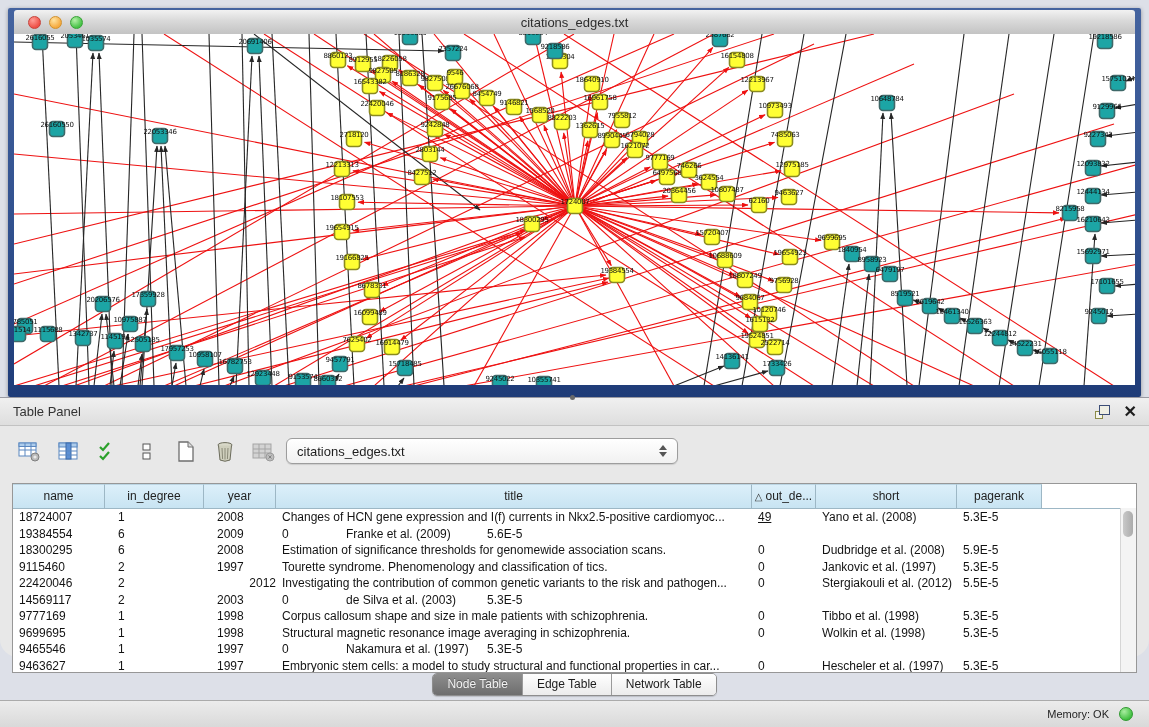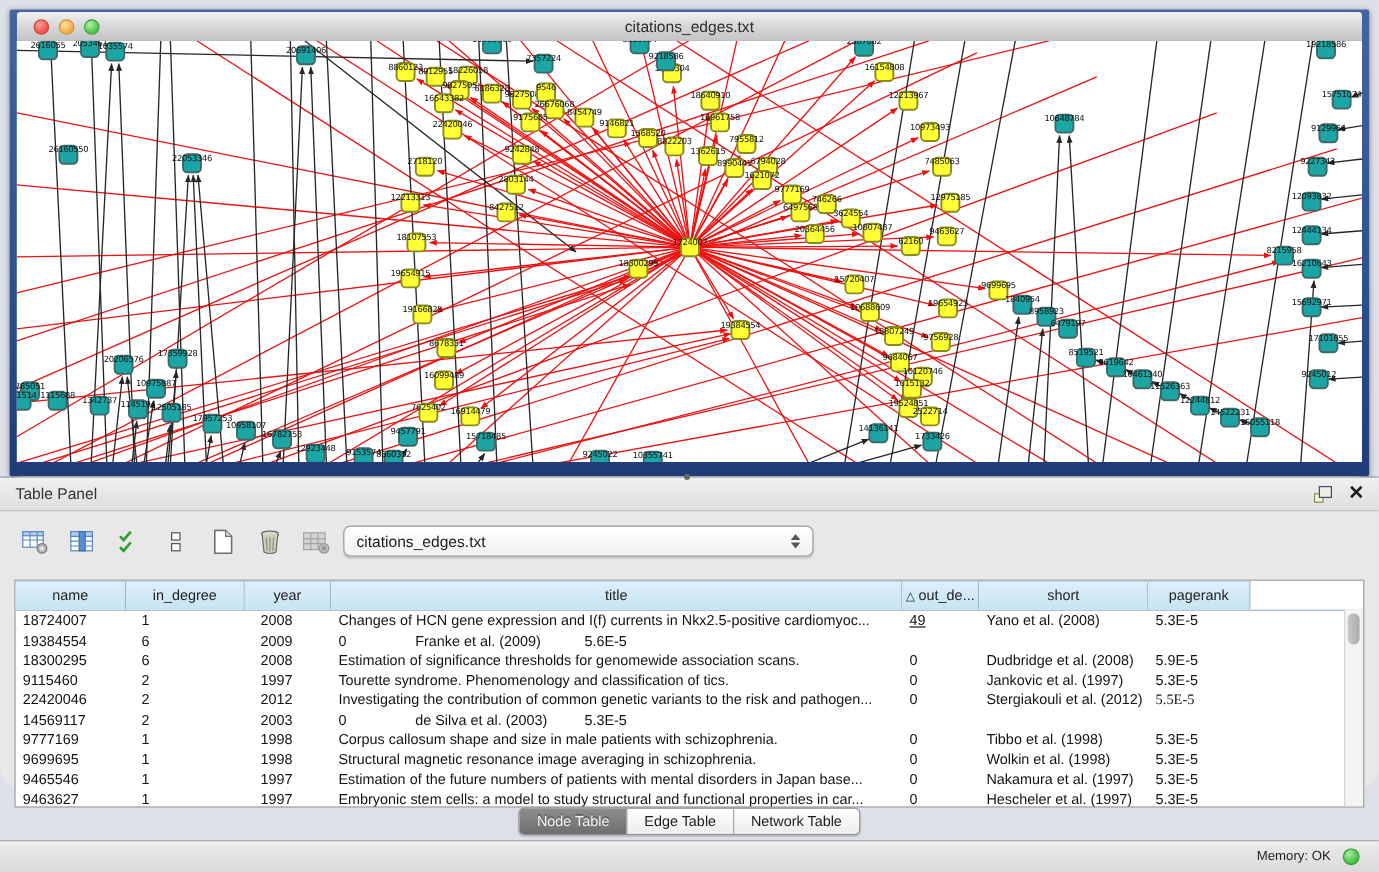--- a/index.html
+++ b/index.html
@@ -910,25 +910,25 @@
           <div class="td pad2" style="width: 99px;">2</div>
           <div class="td pad2" style="width: 72px;">1997</div>
           <div class="td" style="width: 476px;">Tourette syndrome. Phenomenology and classification of tics.</div>
           <div class="td" style="width: 64px;">0</div>
           <div class="td" style="width: 141px;">Jankovic et al. (1997)</div>
           <div class="td" style="width: 85px;">5.3E-5</div>
         </div>
         <div class="tr">
           <div class="td" style="width: 92px;">22420046</div>
           <div class="td pad2" style="width: 99px;">2</div>
-          <div class="td pad2" style="width: 72px;">2012</div>
+          <div class="td pad2" style="width: 72px; text-align: right;">2012</div>
           <div class="td" style="width: 476px;">Investigating the contribution of common genetic variants to the risk and pathogen...</div>
           <div class="td" style="width: 64px;">0</div>
           <div class="td" style="width: 141px;">Stergiakouli et al. (2012)</div>
-          <div class="td" style="width: 85px; font-family: Liberation Serif, serif;">5.5E-5</div>
+          <div class="td" style="width: 85px;">5.5E-5</div>
         </div>
         <div class="tr">
           <div class="td" style="width: 92px;">14569117</div>
           <div class="td pad2" style="width: 99px;">2</div>
           <div class="td pad2" style="width: 72px;">2003</div>
           <div class="td" style="width: 64px;">0</div>
           <div class="td" style="width: 141px;">de Silva et al. (2003)</div>
           <div class="td" style="width: 85px;">5.3E-5</div>
         </div>
         <div class="tr">
@@ -946,21 +946,20 @@
           <div class="td pad2" style="width: 72px;">1998</div>
           <div class="td" style="width: 476px;">Structural magnetic resonance image averaging in schizophrenia.</div>
           <div class="td" style="width: 64px;">0</div>
           <div class="td" style="width: 141px;">Wolkin et al. (1998)</div>
           <div class="td" style="width: 85px;">5.3E-5</div>
         </div>
         <div class="tr">
           <div class="td" style="width: 92px;">9465546</div>
           <div class="td pad2" style="width: 99px;">1</div>
           <div class="td pad2" style="width: 72px;">1997</div>
-          <div class="td" style="width: 476px;">Estimation of the future numbers of patients with mental disorders in Japan base...</div>
           <div class="td" style="width: 64px;">0</div>
           <div class="td" style="width: 141px;">Nakamura et al. (1997)</div>
           <div class="td" style="width: 85px;">5.3E-5</div>
         </div>
         <div class="tr">
           <div class="td" style="width: 92px;">9463627</div>
           <div class="td pad2" style="width: 99px;">1</div>
           <div class="td pad2" style="width: 72px;">1997</div>
           <div class="td" style="width: 476px;">Embryonic stem cells: a model to study structural and functional properties in car...</div>
           <div class="td" style="width: 64px;">0</div>

